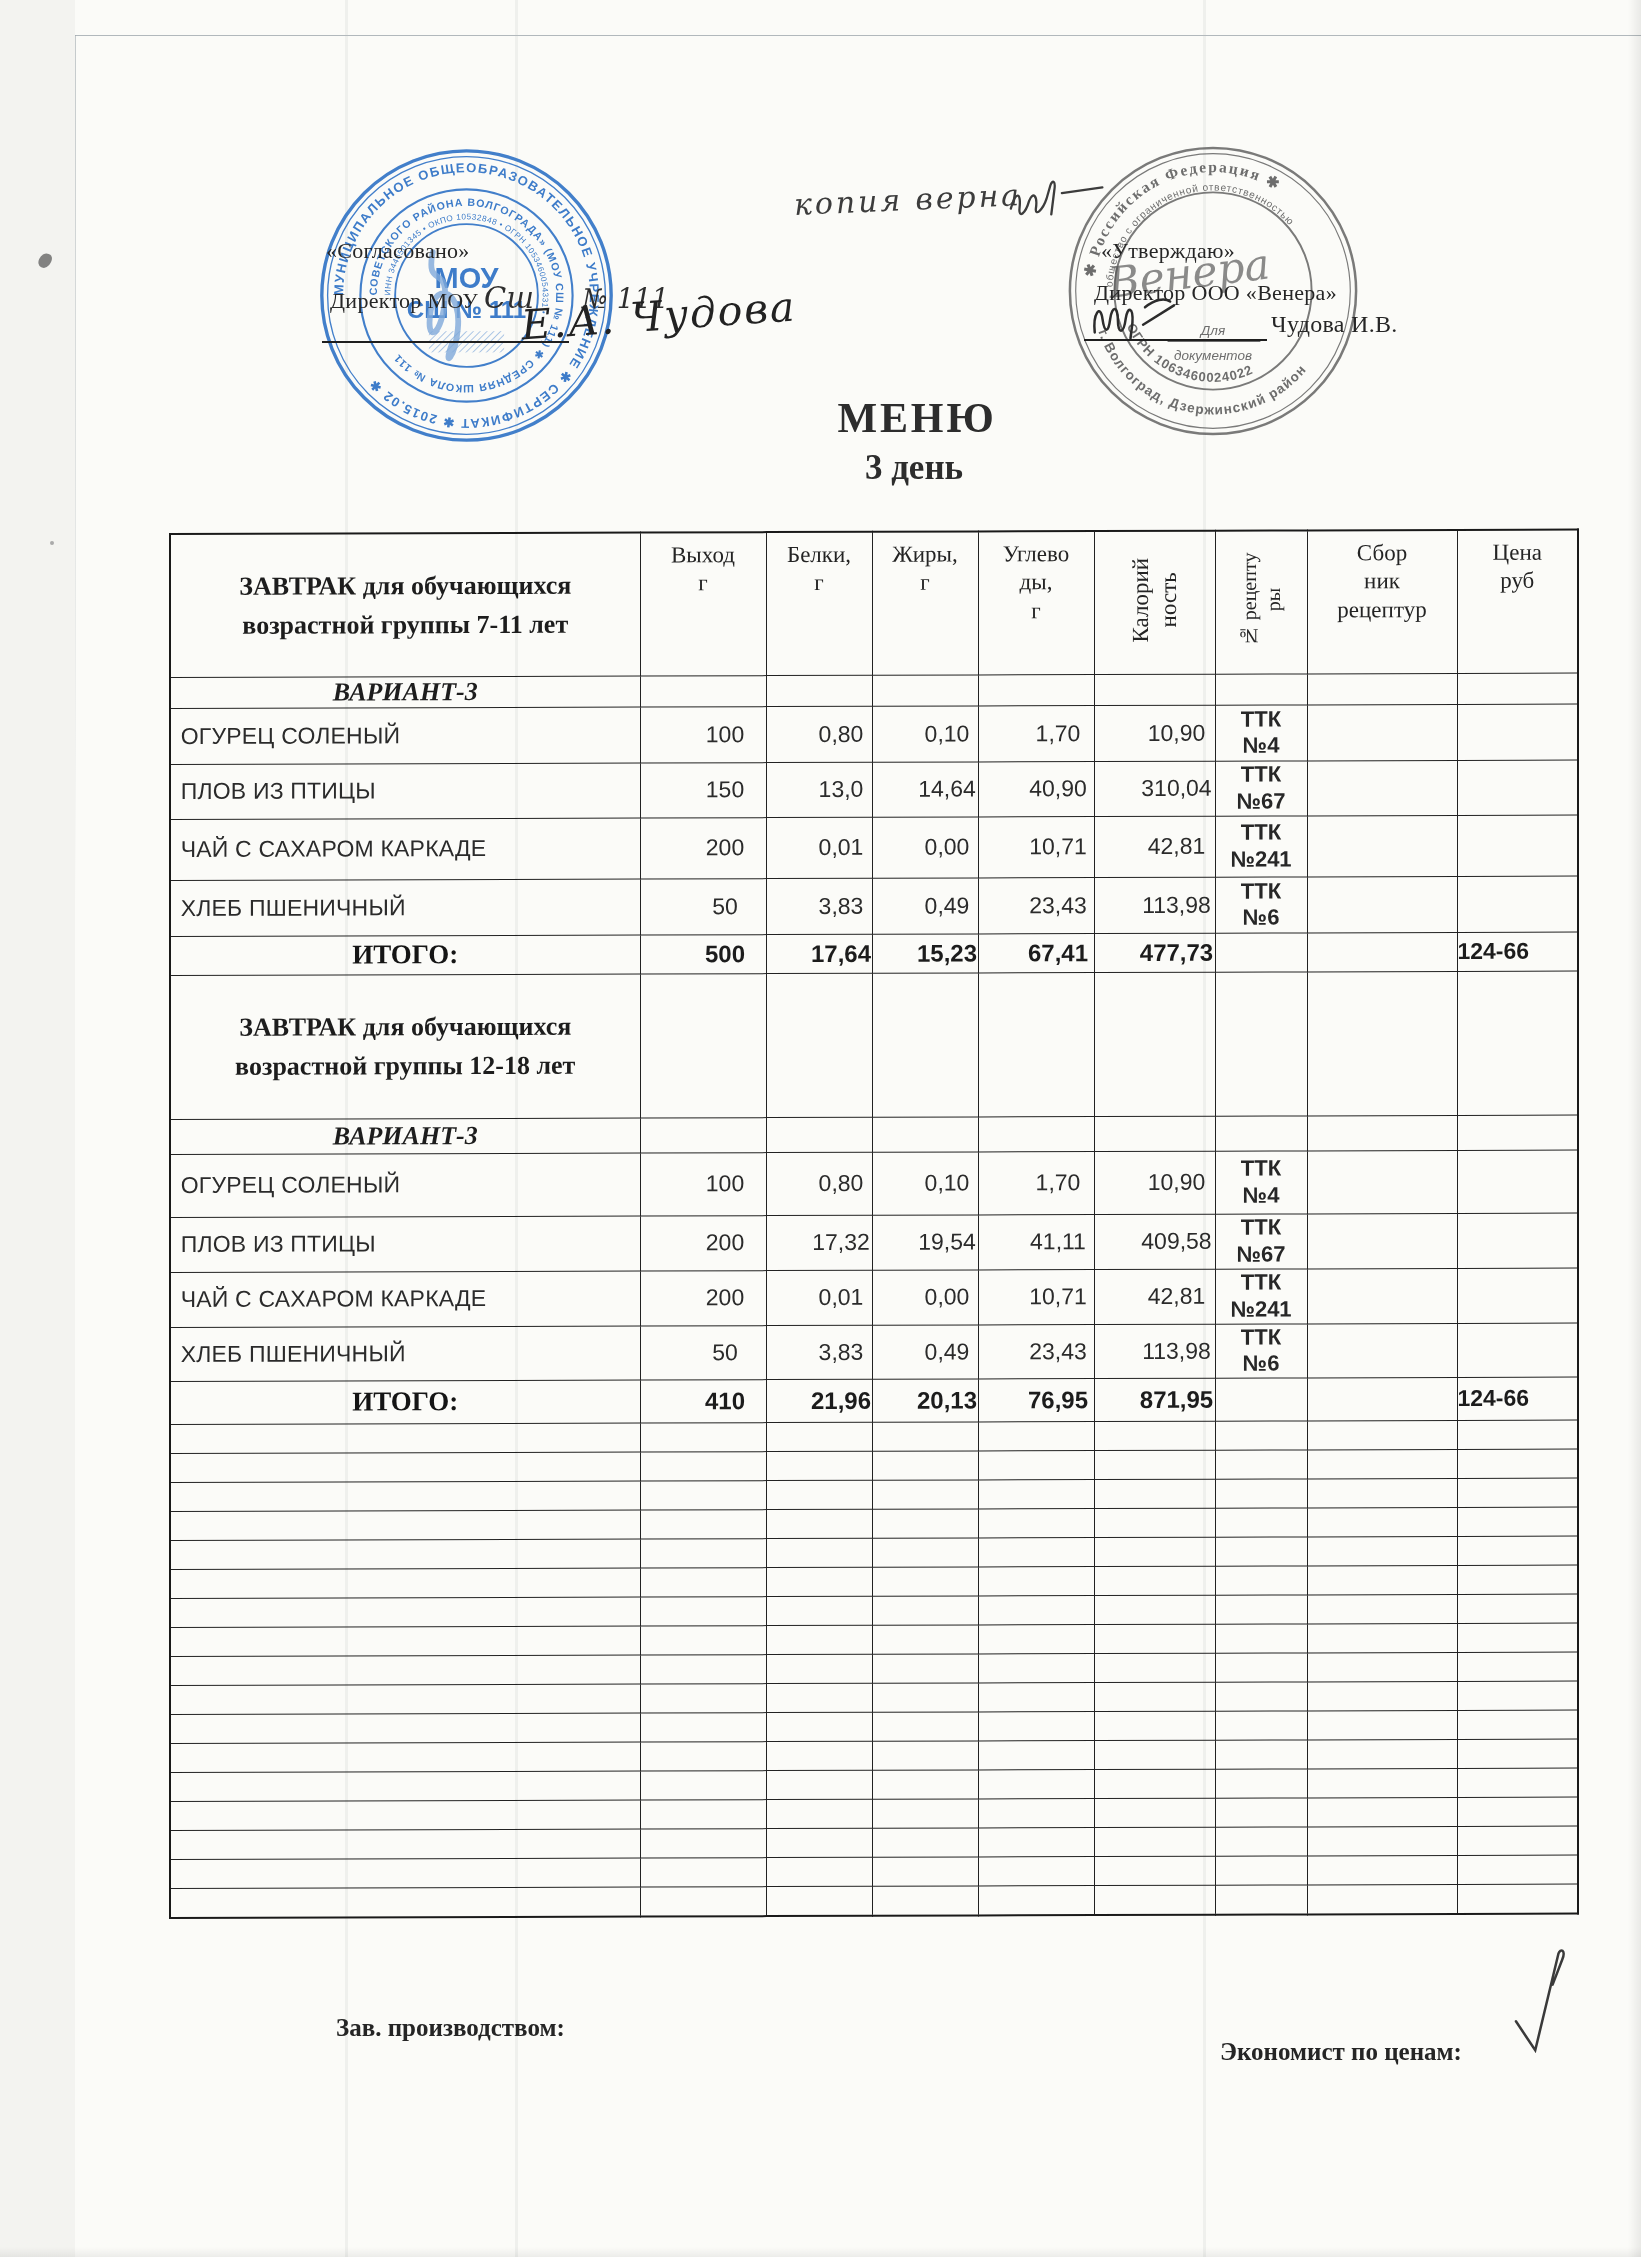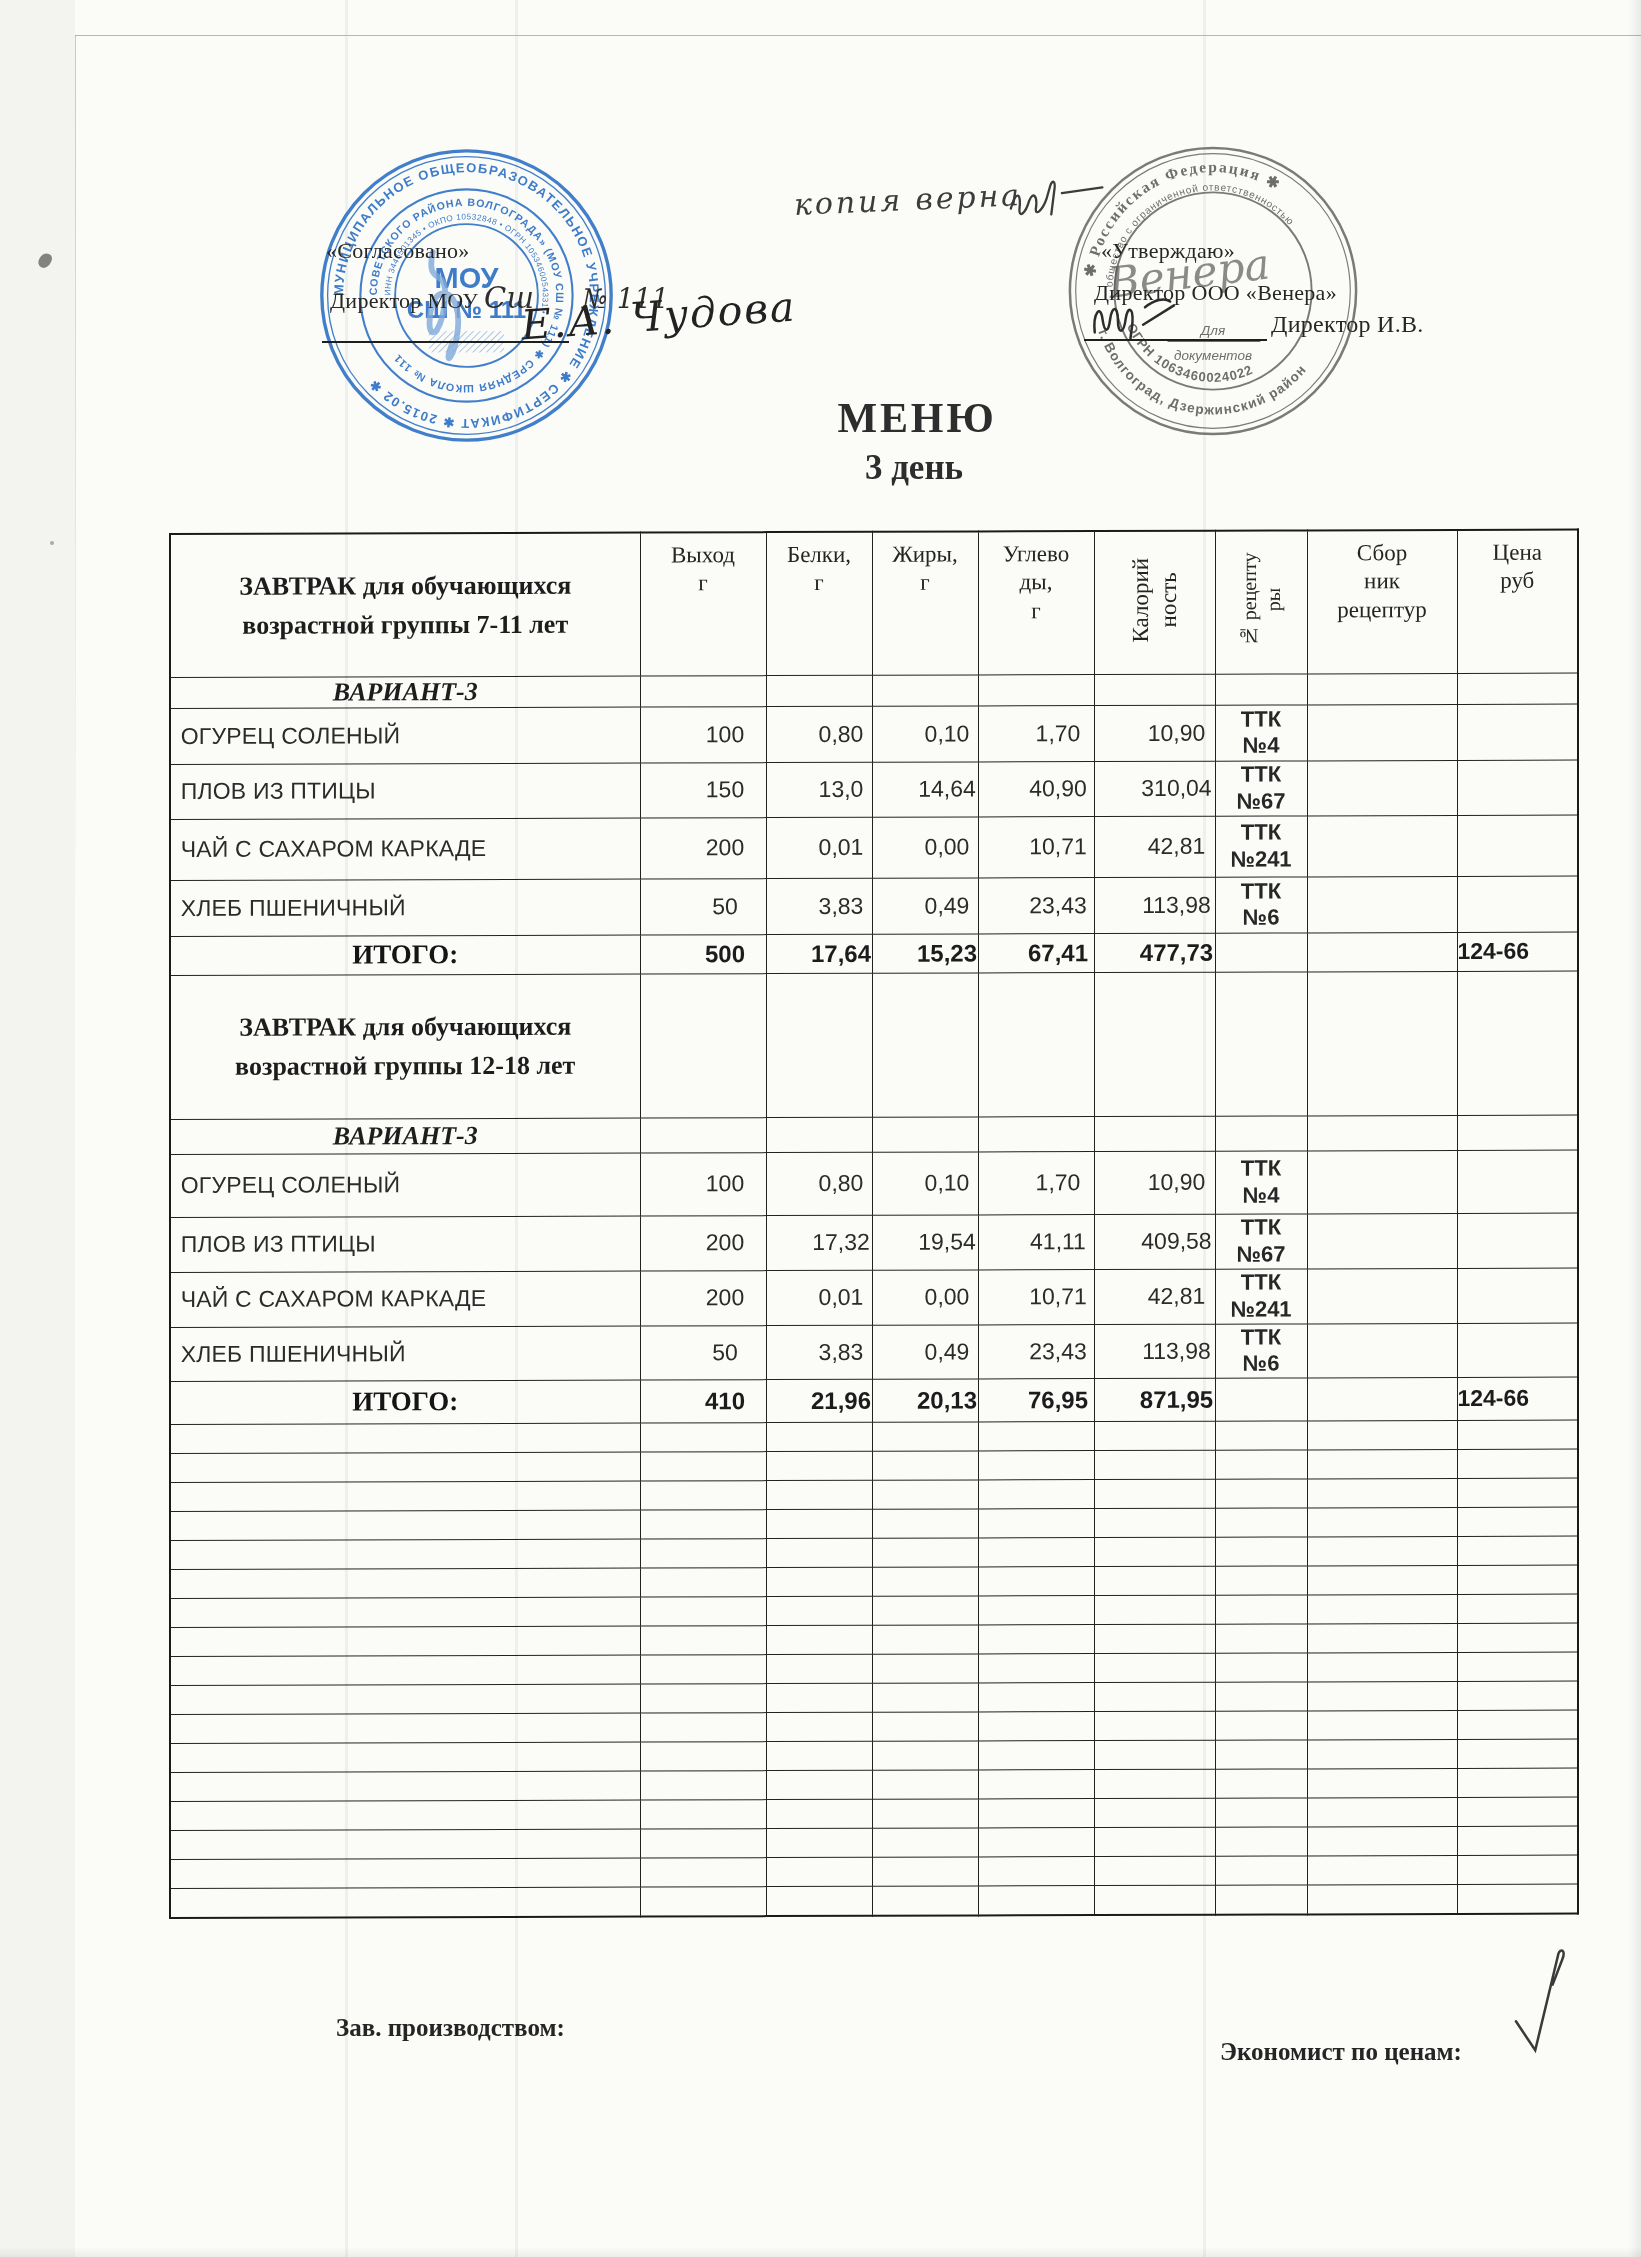--- a/index.html
+++ b/index.html
@@ -152,21 +152,21 @@
   <svg class="overlay-sig" style="left:1006px;top:172px;" width="106" height="53" viewBox="0 0 110 55">
     <path d="M5 38 C 10 20, 16 20, 14 38 C 13 48, 20 44, 24 30 C 28 20, 33 24, 31 38 C 30 46, 38 40, 42 28 L 46 14 C 48 8, 52 8, 50 20 L 47 44 M 58 22 L 100 16" stroke="#3c3c3c" stroke-width="2.4" fill="none" stroke-linecap="round"></path>
   </svg>
 
   <div class="ptext" style="left:1101px;top:238px;">«Утверждаю»</div>
   <div class="ptext" style="left:1094px;top:280px;">Директор ООО «Венера»</div>
   <svg class="overlay-sig" style="left:1087px;top:286px;" width="116" height="60" viewBox="0 0 120 62">
     <path d="M8 48 C 6 28, 14 18, 16 34 C 18 48, 22 50, 24 34 C 26 20, 32 20, 32 36 C 32 50, 38 50, 40 34 C 42 20, 48 22, 47 38 L 45 54 M 58 40 L 90 20 M 60 22 C 70 14, 80 12, 86 16" stroke="#2c2c2c" stroke-width="2.6" fill="none" stroke-linecap="round"></path>
   </svg>
   <div class="sig-line" style="left:1084px;top:339px;width:183px;"></div>
-  <div class="ptext" style="left:1271px;top:311px;font-size:24px;">Директор И.В.</div>
+  <div class="ptext" style="left:1271px;top:311px;font-size:24px;">Чудова И.В.</div>
 
   <div class="menu-title">МЕНЮ</div>
   <div class="menu-day">3 день</div>
 
   <table class="menu-table">
     <colgroup>
       <col style="width:470px">
         <col style="width:126px">
         <col style="width:106px">
       <col style="width:106px">

